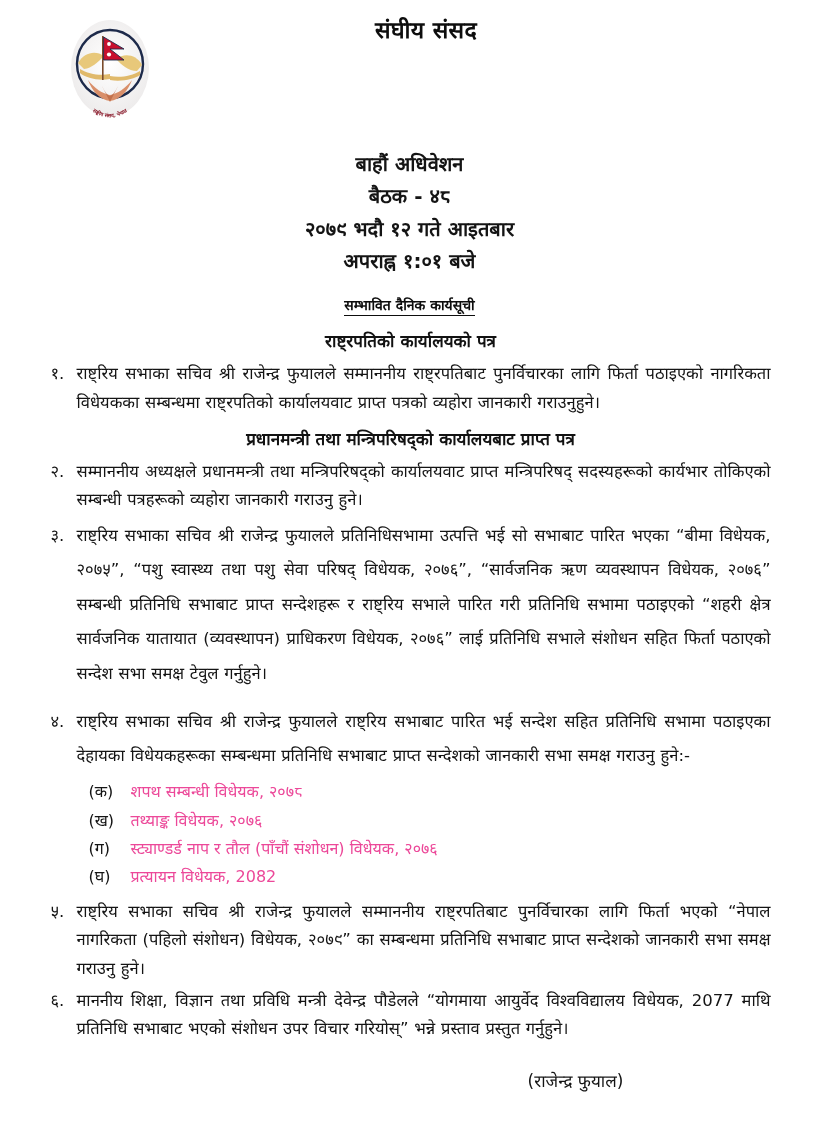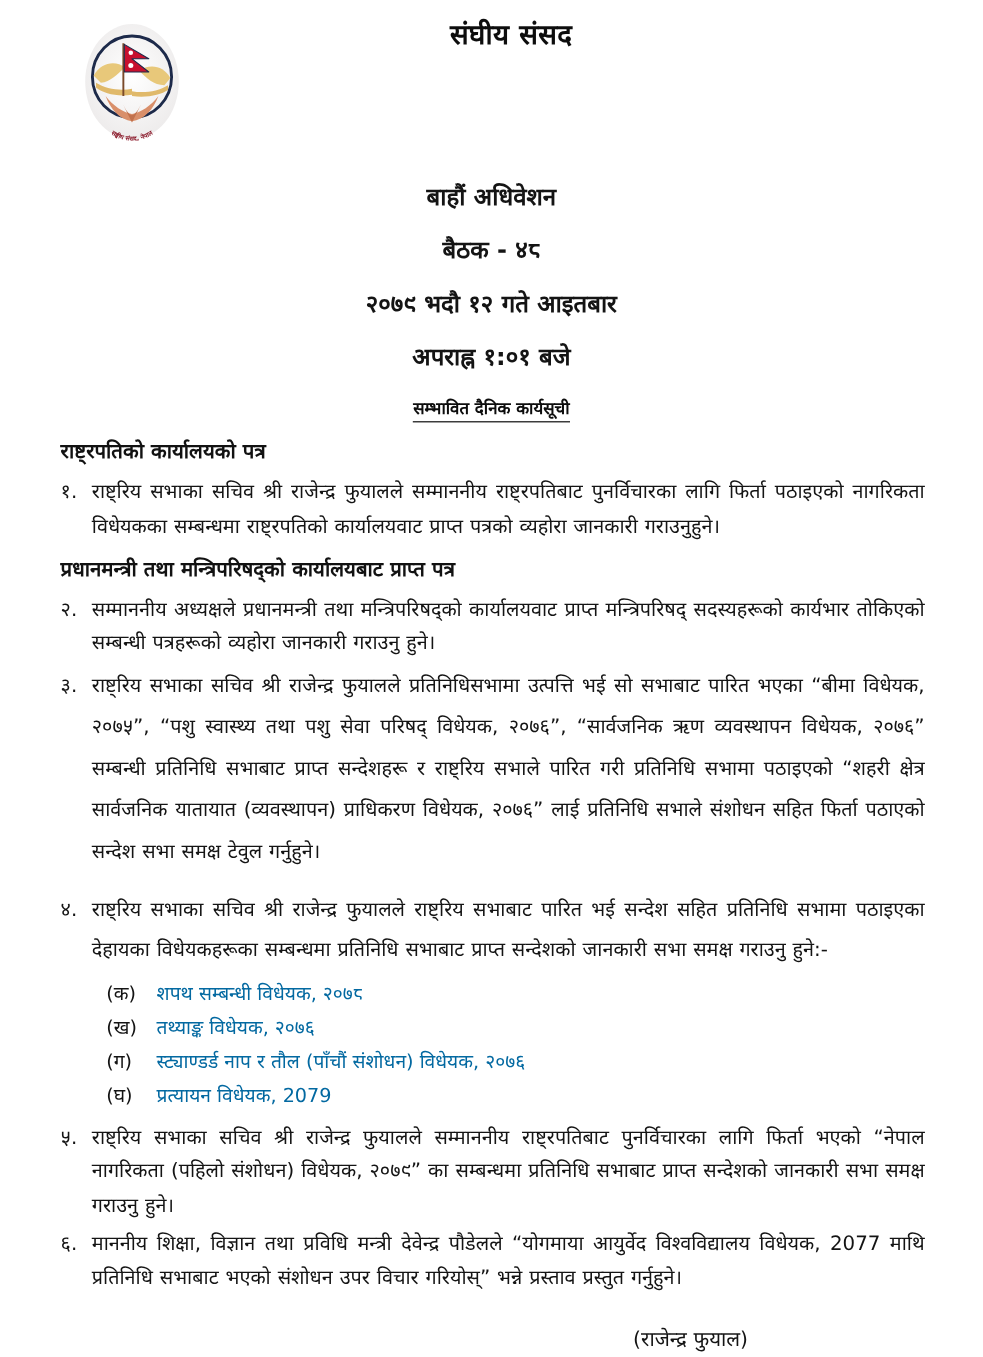--- a/index.html
+++ b/index.html
@@ -60,21 +60,20 @@
   .session-meta {
     text-align: center;
     margin-top: 20px;
   }
   .session-meta div {
     font-family: "DejaVu Sans", sans-serif;
     font-size: 20px;
     font-weight: 700;
     line-height: 1.62;
     color: #141414;
-    margin-top: 12px;
   }
 
   
   .doc-title-wrap {
     text-align: center;
     margin-top: 18px;
   }
   .doc-title {
     display: inline-block;
     font-family: "DejaVu Sans", sans-serif;
@@ -87,21 +86,21 @@
   }
 
   
   .body-area {
     margin: 0 auto;
     width: 720px;
     padding-left: 2px;
   }
 
   .section-heading {
-    text-align: left;
+    text-align: center;
     font-family: "DejaVu Sans", sans-serif;
     font-size: 17px;
     font-weight: 700;
     color: #121212;
     margin: 14px 0 6px 0;
     line-height: 1.4;
   }
   .section-heading.tight-top { margin-top: 11px; }
 
   
@@ -150,21 +149,21 @@
     flex: 0 0 auto;
     width: 42px;
     font-family: "DejaVu Sans", sans-serif;
     font-size: 16px;
     color: #141414;
   }
   .sub-text {
     flex: 1 1 auto;
     font-family: "DejaVu Sans", sans-serif;
     font-size: 16px;
-    color: #0369a1;
+    color: #ec4899;
   }
 
   
   .signature {
     margin-top: 22px;
     text-align: center;
     padding-left: 330px;
   }
   .signature div {
     font-family: "DejaVu Sans", sans-serif;
@@ -268,21 +267,21 @@
       <div class="sub-item">
         <div class="sub-label">(ख)</div>
         <div class="sub-text">तथ्याङ्क विधेयक, २०७६</div>
       </div>
       <div class="sub-item">
         <div class="sub-label">(ग)</div>
         <div class="sub-text">स्ट्याण्डर्ड नाप र तौल (पाँचौं संशोधन) विधेयक, २०७६</div>
       </div>
       <div class="sub-item">
         <div class="sub-label">(घ)</div>
-        <div class="sub-text">प्रत्यायन विधेयक, 2079</div>
+        <div class="sub-text">प्रत्यायन विधेयक, 2082</div>
       </div>
     </div>
 
     <div class="item">
       <div class="item-num">५.</div>
       <div class="item-text">राष्ट्रिय सभाका सचिव श्री राजेन्द्र फुयालले सम्माननीय राष्ट्रपतिबाट पुनर्विचारका लागि फिर्ता भएको “नेपाल नागरिकता (पहिलो संशोधन) विधेयक, २०७९” का सम्बन्धमा प्रतिनिधि सभाबाट प्राप्त सन्देशको जानकारी सभा समक्ष गराउनु हुने।</div>
     </div>
 
     <div class="item">
       <div class="item-num">६.</div>

